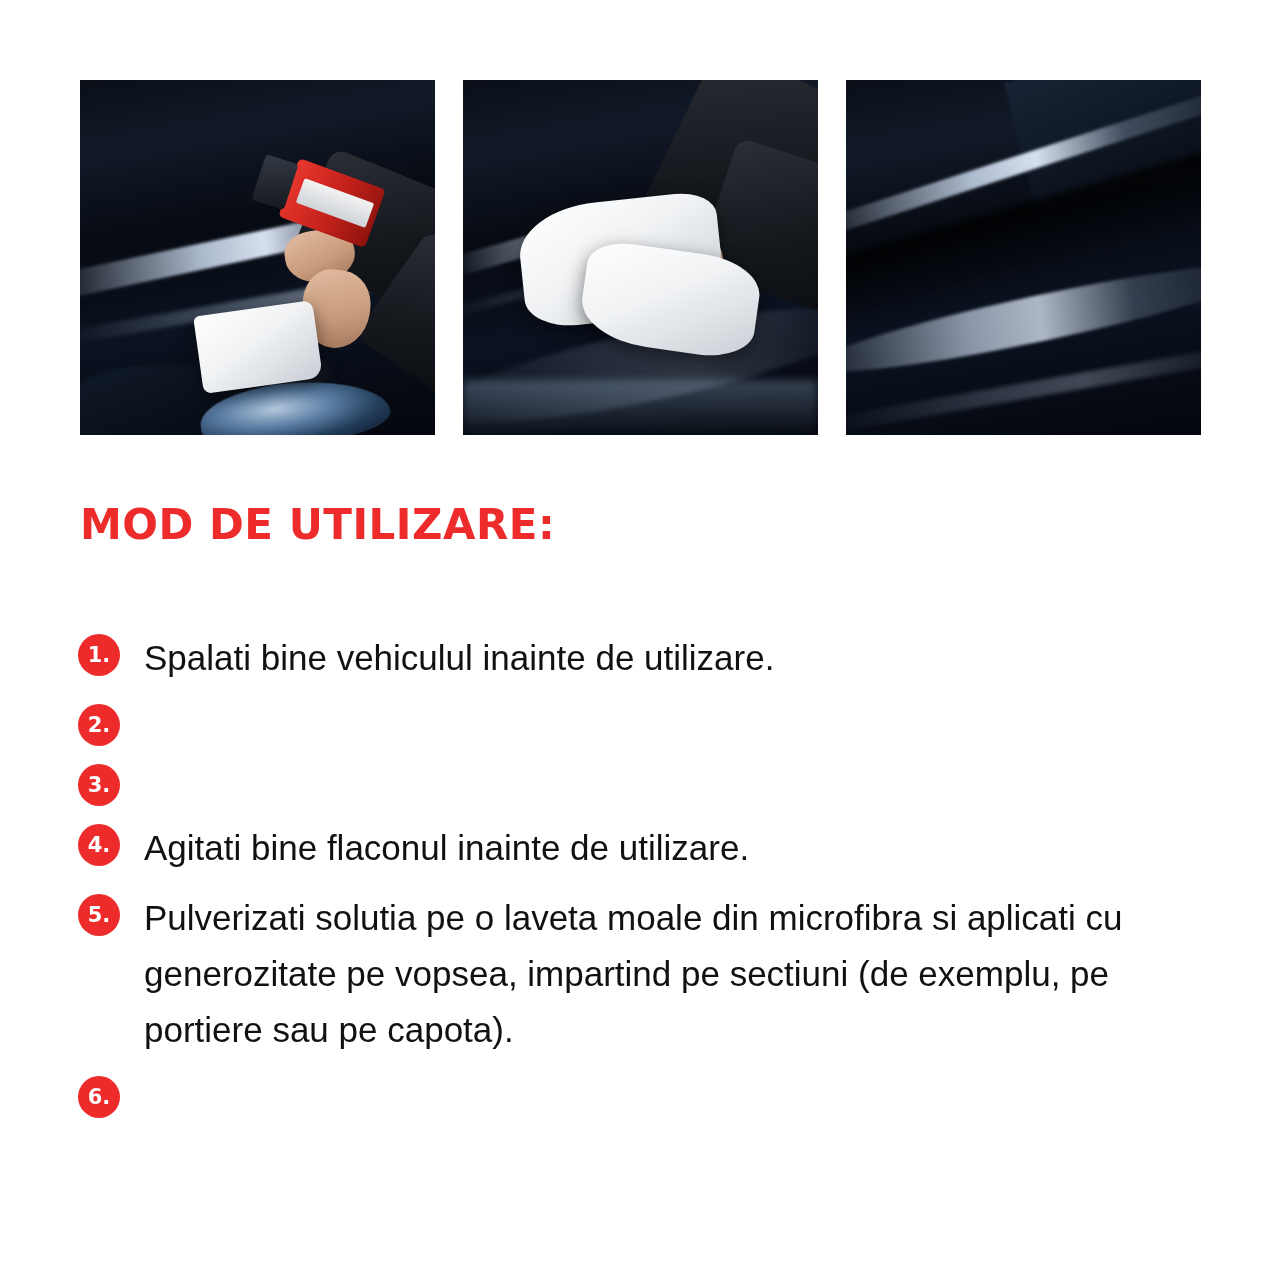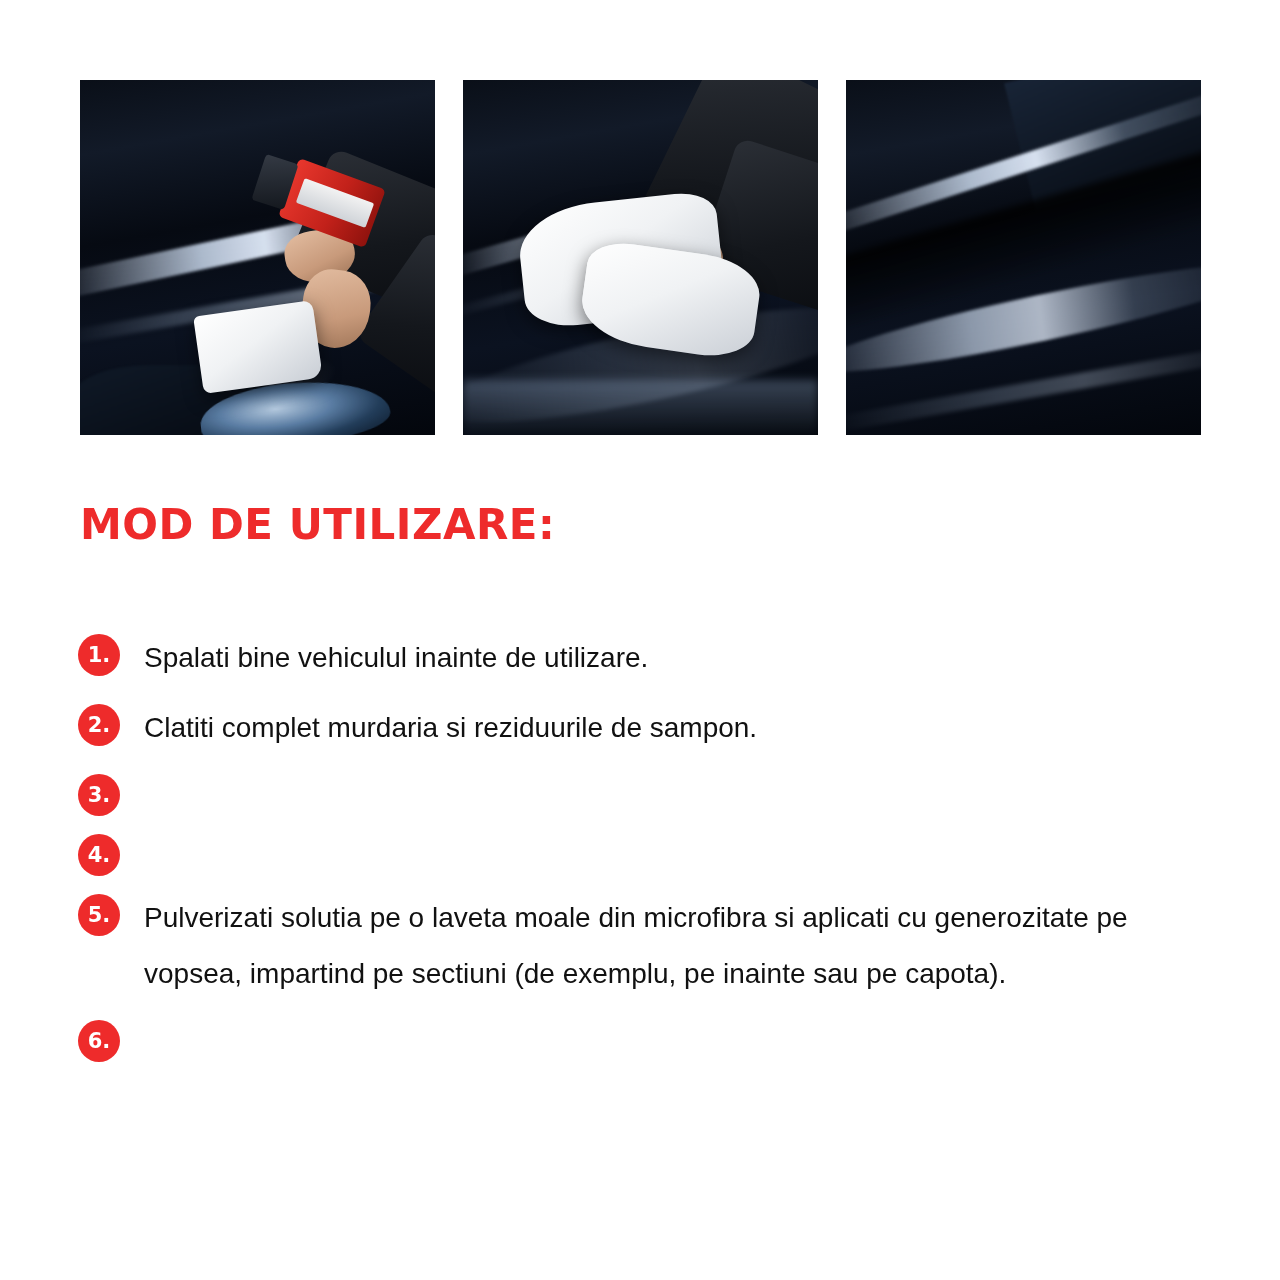--- a/index.html
+++ b/index.html
@@ -170,21 +170,21 @@
     font-size: 21px;
     font-weight: 700;
     display: flex;
     align-items: center;
     justify-content: center;
     margin-top: 4px;
     font-family: "DejaVu Sans", sans-serif;
   }
   .step-text {
     margin-left: 24px;
-    font-size: 28px;
+    font-size: 35px;
     line-height: 56px;
     color: #111111;
     font-family: "Liberation Sans", sans-serif;
     font-weight: 400;
     max-width: 1060px;
   }
 </style>
 </head>
 <body>
 
@@ -241,34 +241,34 @@
 
   <ol class="steps">
 
     <li class="step">
       <span class="badge">1.</span>
       <span class="step-text">Spalati bine vehiculul inainte de utilizare.</span>
     </li>
 
     <li class="step">
       <span class="badge">2.</span>
-      <span class="step-text">Clatiti complet murdaria si reziduurile de sampon.</span>
     </li>
 
     <li class="step">
       <span class="badge">3.</span>
     </li>
 
     <li class="step">
       <span class="badge">4.</span>
+      <span class="step-text">Agitati bine flaconul inainte de utilizare.</span>
     </li>
 
     <li class="step">
       <span class="badge">5.</span>
-      <span class="step-text">Pulverizati solutia pe o laveta moale din microfibra si aplicati cu generozitate pe vopsea, impartind pe sectiuni (de exemplu, pe inainte sau pe capota).</span>
+      <span class="step-text">Pulverizati solutia pe o laveta moale din microfibra si aplicati cu generozitate pe vopsea, impartind pe sectiuni (de exemplu, pe portiere sau pe capota).</span>
     </li>
 
     <li class="step">
       <span class="badge">6.</span>
     </li>
 
   </ol>
 
 </div>
 

